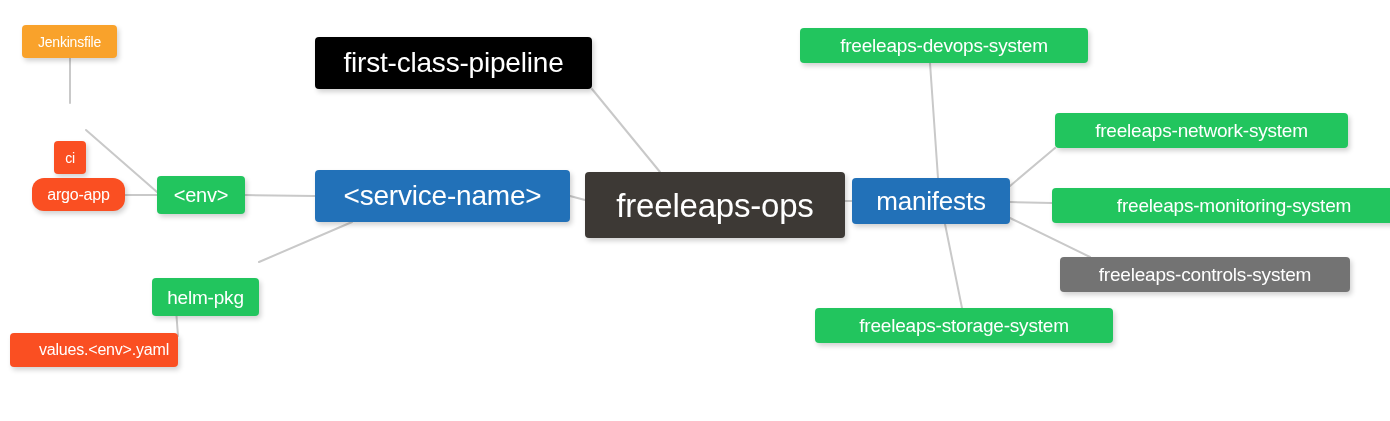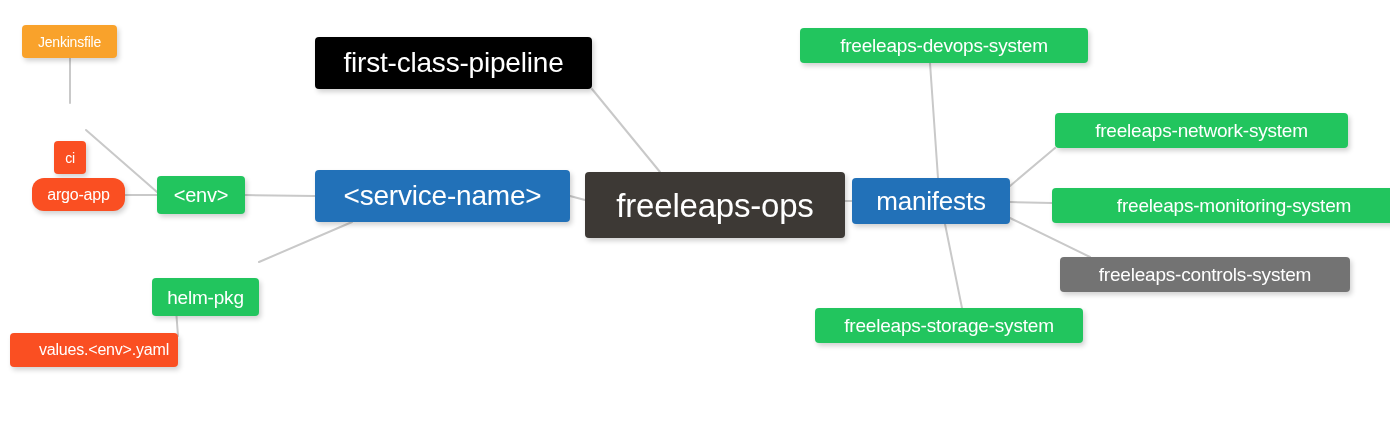--- a/index.html
+++ b/index.html
@@ -68,15 +68,15 @@
       <div class="node" style="left: 152px; top: 258px; width: 107px; height: 38px; background: rgb(34, 197, 94); font-size: 19px; margin-top: 20px;">helm-pkg</div>
       <div class="node" style="left: 10px; top: 333px; width: 168px; height: 34px; background: rgb(250, 79, 34); font-size: 16px; padding-left: 20px;">values.&lt;env&gt;.yaml</div>
       <div class="node" style="left: 315px; top: 37px; width: 277px; height: 52px; background: #000000; font-size: 28px;">first-class-pipeline</div>
       <div class="node" style="left: 315px; top: 170px; width: 255px; height: 52px; background: rgb(34, 113, 184); font-size: 28px;">&lt;service-name&gt;</div>
       <div class="node" style="left: 585px; top: 172px; width: 260px; height: 66px; background: rgb(61, 57, 53); font-size: 33px; text-align: center;">freeleaps-ops</div>
       <div class="node" style="left: 852px; top: 178px; width: 158px; height: 46px; background: rgb(34, 113, 184); font-size: 26px;">manifests</div>
       <div class="node" style="left: 800px; top: 28px; width: 288px; height: 35px; background: rgb(34, 197, 94); font-size: 19px;">freeleaps-devops-system</div>
       <div class="node" style="left: 1055px; top: 113px; width: 293px; height: 35px; background: rgb(34, 197, 94); font-size: 19px;">freeleaps-network-system</div>
       <div class="node" style="left: 1052px; top: 188px; width: 364px; height: 35px; background: rgb(34, 197, 94); font-size: 19px;">freeleaps-monitoring-system</div>
       <div class="node" style="left: 1060px; top: 257px; width: 290px; height: 35px; background: #737373; font-size: 19px;">freeleaps-controls-system</div>
-      <div class="node" style="left: 815px; top: 308px; width: 268px; height: 35px; background: rgb(34, 197, 94); font-size: 19px;">freeleaps-storage-system</div>
+      <div class="node" style="left: 815px; top: 308px; width: 298px; height: 35px; background: rgb(34, 197, 94); font-size: 19px;">freeleaps-storage-system</div>
     </div>
 </div>
 
 </body></html>

